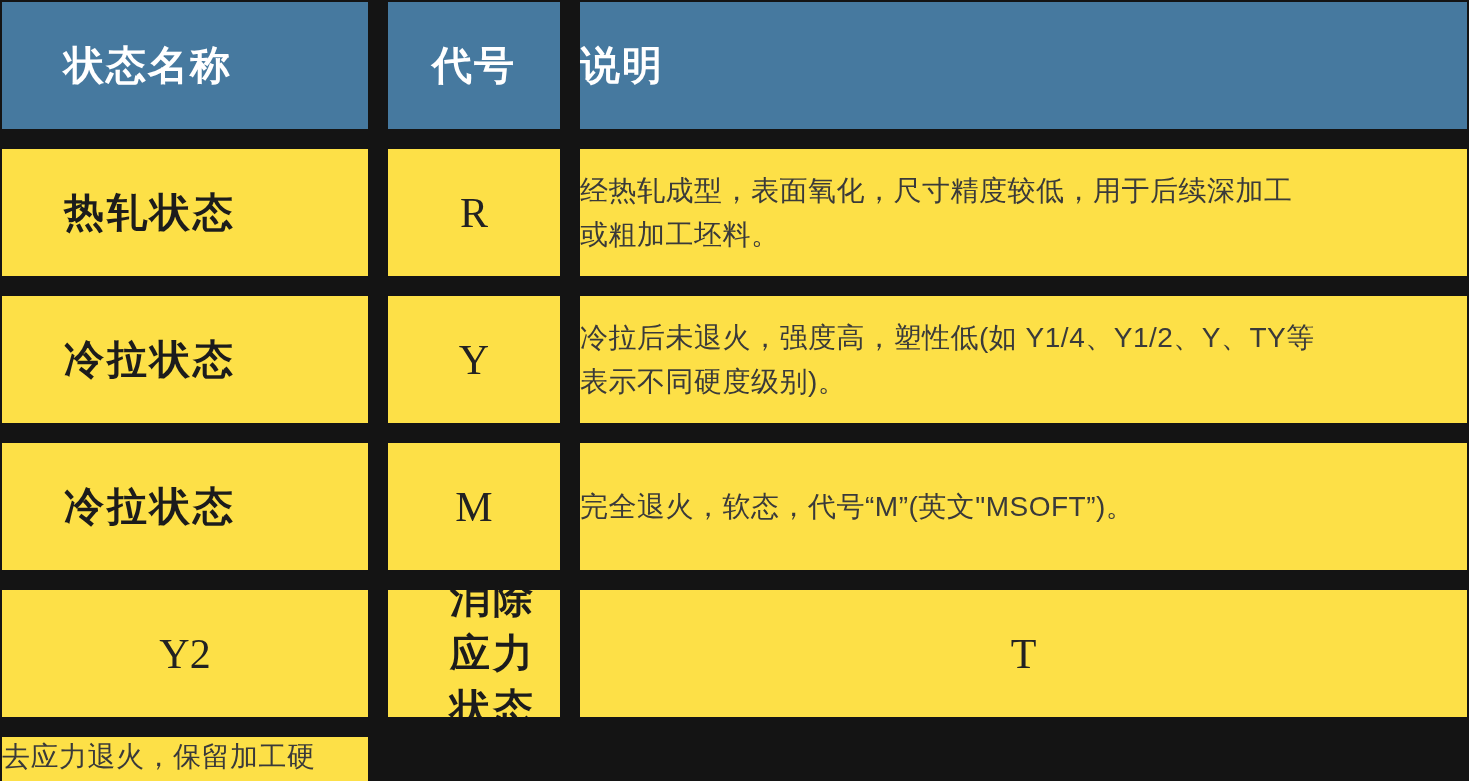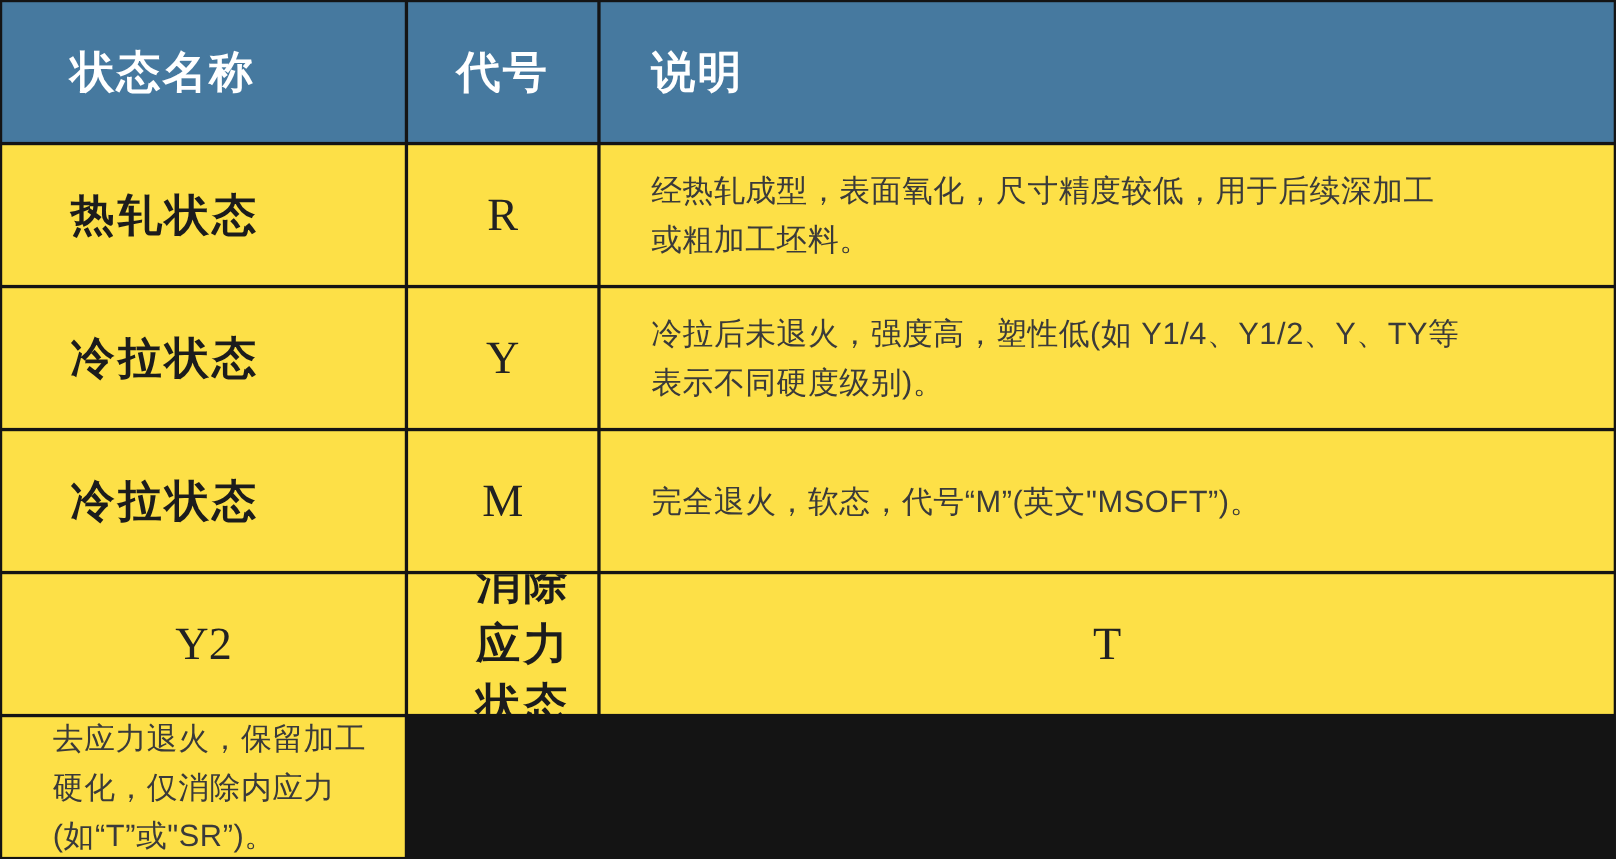--- a/index.html
+++ b/index.html
@@ -8,21 +8,21 @@
     background: #ffffff;
     font-family: "Liberation Sans", "DejaVu Sans", sans-serif;
   }
   .table-wrap {
     width: 1469px;
     height: 781px;
     box-sizing: border-box;
     display: grid;
     grid-template-columns: 366px 172px 1fr;
     grid-template-rows: 127px repeat(5, 127px);
-    gap: 3px;
+    gap: 20px;
     background: var(--border, #141414);
     border: 2px solid var(--border, #141414);
   }
   .cell {
     background: #fde047;
     display: flex;
     align-items: center;
     box-sizing: border-box;
     overflow: hidden;
   }
@@ -48,21 +48,20 @@
     font-weight: normal;
     color: #222222;
   }
   .cell.head.col-code {
     font-family: Liberation Mono, monospace;
     font-weight: bold;
     font-size: 40px;
     color: #ffffff;
   }
   .col-desc {
-    padding-left: 46px;
     padding-right: 30px;
     font-size: 28px;
     line-height: 44px;
     color: #3a3a3a;
     white-space: pre-line;
     letter-spacing: 0.5px;
   }
   .cell.head.col-desc {
     font-size: 40px;
     line-height: normal;

